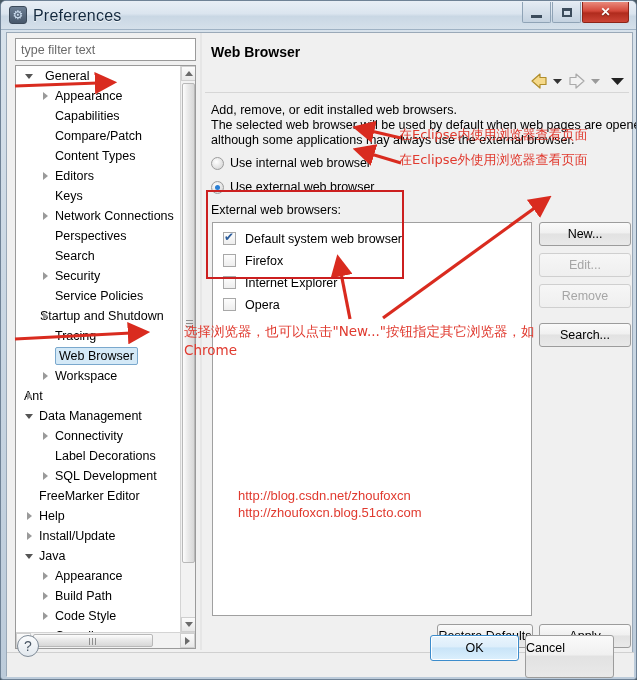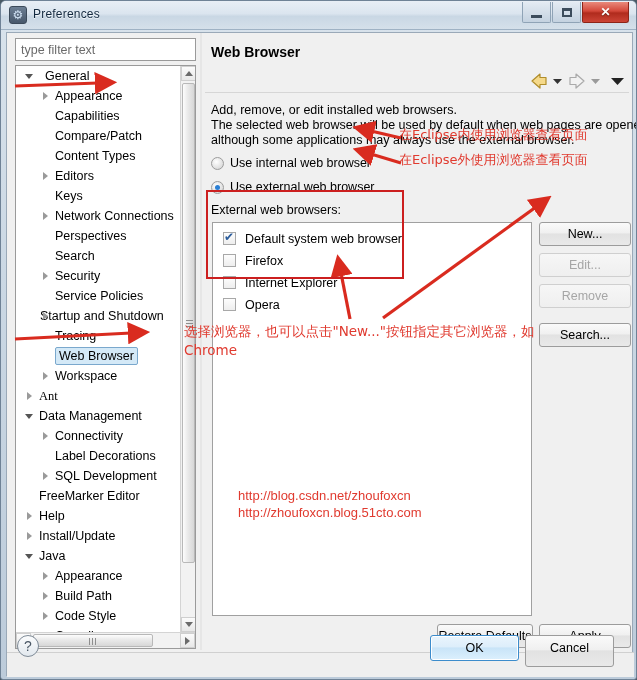--- a/index.html
+++ b/index.html
@@ -29,21 +29,21 @@
   }
   #title-icon {
     position: absolute; left: 8px; top: 5px; width: 18px; height: 18px;
     background: linear-gradient(180deg,#6d7f94,#48586b);
     border: 1px solid #3c4a5a; border-radius: 3px;
     display: flex; align-items: center; justify-content: center;
     color: #cfe0f2; font-size: 12px; line-height: 1;
   }
   #title-text {
     position: absolute; left: 32px; top: 6px;
-    font-size: 12px; color: #13293f; letter-spacing: .2px;
+    font-size: 16px; color: #13293f; letter-spacing: .2px;
     text-shadow: 0 1px 1px rgba(255,255,255,.9);
   }
   .wbtn {
     position: absolute; top: 1px; height: 21px;
     border: 1px solid #8fa3b6; border-top: none;
     display: flex; align-items: center; justify-content: center;
     font-size: 11px; color: #203040;
   }
   #btn-min { left: 521px; width: 29px;
     background: linear-gradient(180deg,#e4ebf3,#c4d2e0);
@@ -274,22 +274,22 @@
     color: #4a5765; font-size: 14px; text-align: center; line-height: 20px;
   }
   #btn-ok {
     position: absolute; left: 429px; top: 634px; width: 89px; height: 26px;
     font-size: 12.5px; text-align: center; line-height: 24px;
     background: linear-gradient(180deg,#eaf5fd 0%, #ddeefb 45%, #c8e4f8 50%, #dcf0fd 100%);
     border: 1px solid #3c8ccc; border-radius: 3px; color: #000;
     box-shadow: inset 0 0 0 1px #ffffff;
   }
   #btn-cancel {
-    position: absolute; left: 524px; top: 634px; width: 89px; height: 32px;
-    font-size: 12.5px; text-align: center; line-height: 24px;
+    position: absolute; left: 524px; top: 634px; width: 89px; height: 43px;
+    font-size: 12.5px; text-align: left; line-height: 24px;
     background: linear-gradient(180deg,#fafafa 0%, #f0f0f0 45%, #e2e2e2 50%, #e9e9e9 100%);
     border: 1px solid #9c9c9c; border-radius: 3px; color: #000;
   }
 
   
   #overlay {
     position: absolute; left: 0; top: 0; width: 637px; height: 680px;
     pointer-events: none;
   }
   .anno {
@@ -336,21 +336,21 @@
           <div class="tnode" style="top: 0px;"><span class="lbl" style="margin-left: 39px;">Keys</span></div>
           <div class="tnode" style="top: 0px;"><span class="arrow closed" style="left: 25px;"></span><span class="lbl" style="margin-left: 39px;">Network Connections</span></div>
           <div class="tnode" style="top: 0px;"><span class="lbl" style="margin-left: 39px;">Perspectives</span></div>
           <div class="tnode" style="top: 0px;"><span class="lbl" style="margin-left: 39px;">Search</span></div>
           <div class="tnode" style="top: 0px;"><span class="arrow closed" style="left: 25px;"></span><span class="lbl" style="margin-left: 39px;">Security</span></div>
           <div class="tnode" style="top: 0px;"><span class="lbl" style="margin-left: 39px;">Service Policies</span></div>
           <div class="tnode" style="top: 0px;"><span class="arrow closed" style="left: 25px;"></span><span class="lbl" style="margin-left: 24px;">Startup and Shutdown</span></div>
           <div class="tnode" style="top: 0px;"><span class="lbl" style="margin-left: 39px;">Tracing</span></div>
           <div class="tnode sel" style="top: 0px;"><span class="lbl" style="margin-left: 39px;">Web Browser</span></div>
           <div class="tnode" style="top: 0px;"><span class="arrow closed" style="left: 25px;"></span><span class="lbl" style="margin-left: 39px;">Workspace</span></div>
-          <div class="tnode" style="top: 0px;"><span class="arrow closed" style="left: 9px;"></span><span class="lbl" style="margin-left: 23px; font-family: Liberation Serif, serif;">Ant</span></div>
+          <div class="tnode" style="top: 0px;"><span class="arrow closed" style="left: 9px;"></span><span class="lbl" style="margin-left: 8px;">Ant</span></div>
           <div class="tnode" style="top: 0px;"><span class="arrow open" style="left: 9px;"></span><span class="lbl" style="margin-left: 23px;">Data Management</span></div>
           <div class="tnode" style="top: 0px;"><span class="arrow closed" style="left: 25px;"></span><span class="lbl" style="margin-left: 39px;">Connectivity</span></div>
           <div class="tnode" style="top: 0px;"><span class="lbl" style="margin-left: 39px;">Label Decorations</span></div>
           <div class="tnode" style="top: 0px;"><span class="arrow closed" style="left: 25px;"></span><span class="lbl" style="margin-left: 39px;">SQL Development</span></div>
           <div class="tnode" style="top: 0px;"><span class="lbl" style="margin-left: 23px;">FreeMarker Editor</span></div>
           <div class="tnode" style="top: 0px;"><span class="arrow closed" style="left: 9px;"></span><span class="lbl" style="margin-left: 23px;">Help</span></div>
           <div class="tnode" style="top: 0px;"><span class="arrow closed" style="left: 9px;"></span><span class="lbl" style="margin-left: 23px;">Install/Update</span></div>
           <div class="tnode" style="top: 0px;"><span class="arrow open" style="left: 9px;"></span><span class="lbl" style="margin-left: 23px;">Java</span></div>
           <div class="tnode" style="top: 0px;"><span class="arrow closed" style="left: 25px;"></span><span class="lbl" style="margin-left: 39px;">Appearance</span></div>
           <div class="tnode" style="top: 0px;"><span class="arrow closed" style="left: 25px;"></span><span class="lbl" style="margin-left: 39px;">Build Path</span></div>

